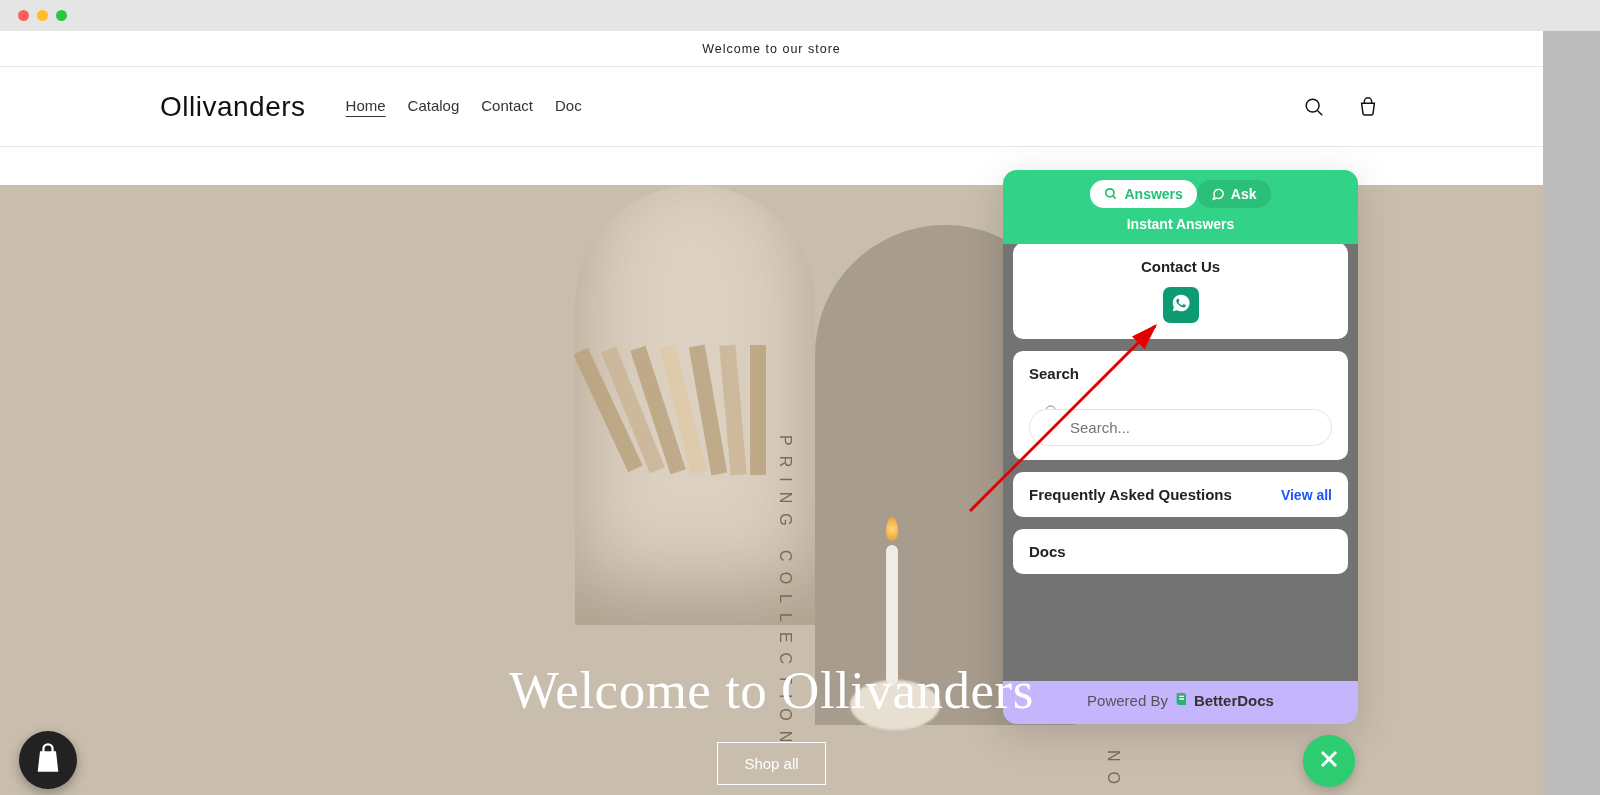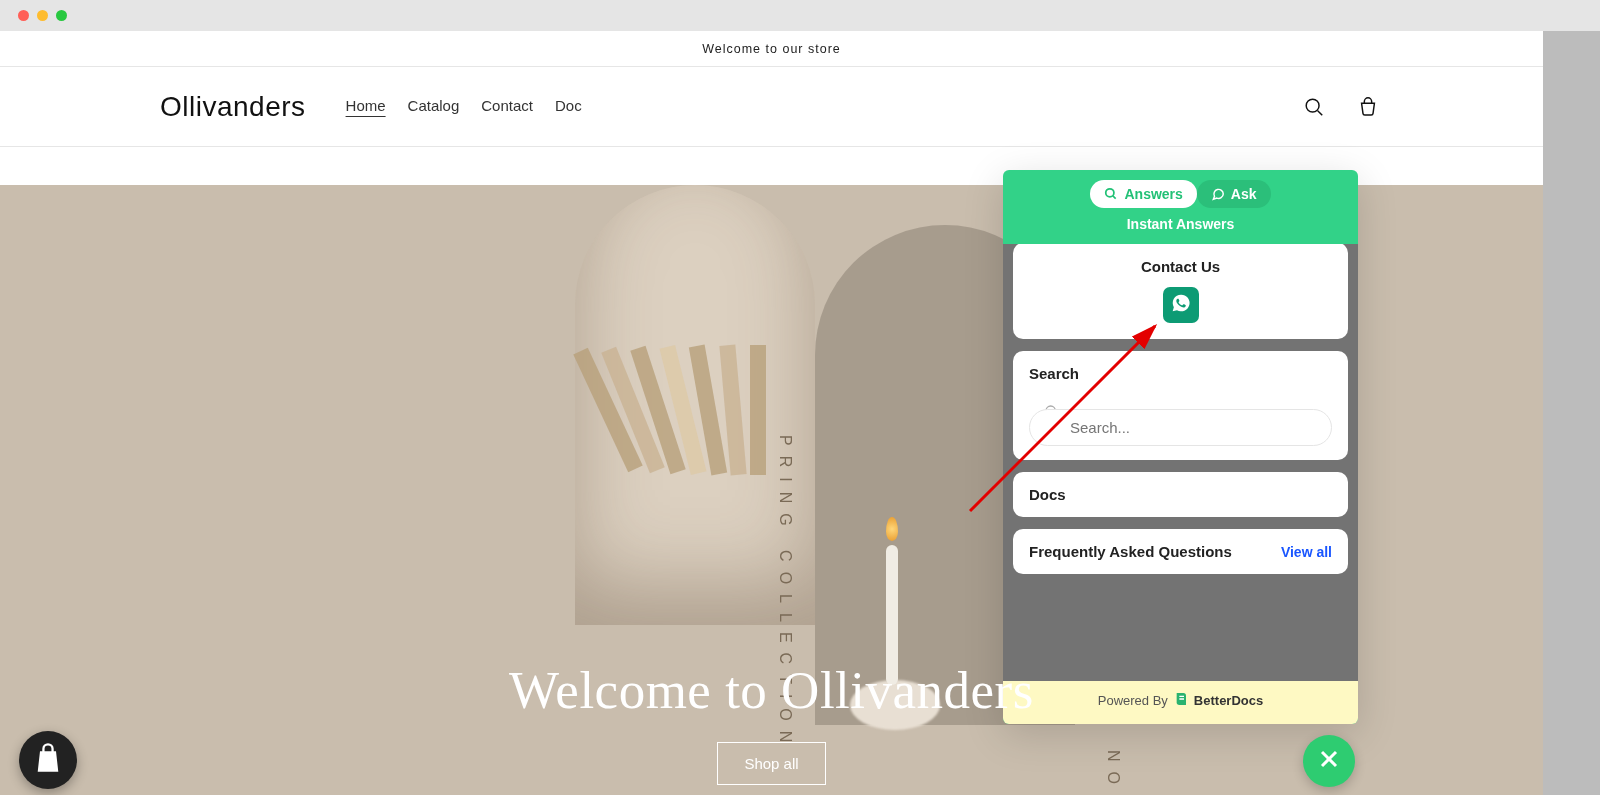--- a/index.html
+++ b/index.html
@@ -37,38 +37,38 @@
 .books { position:absolute; left:590px; top:160px; width:210px; height:250px; }
 .book { position:absolute; width:16px; height:130px; background:#b8a07b; transform:rotate(-15deg); opacity:.8; }
 .arch { position:absolute; left:815px; top:40px; width:260px; height:500px; background:#a3988a; border-radius:130px 130px 0 0; opacity:.9; }
 .vert-label { position:absolute; left:776px; top:250px; writing-mode: vertical-rl; letter-spacing: 10px; color:#7a6a56; font-size:16px; font-weight:500; }
 .vert-label2 { position:absolute; left:1104px; top:565px; writing-mode: vertical-rl; letter-spacing: 10px; color:#7a6a56; font-size:16px; font-weight:500; }
 .candle { position:absolute; left:886px; top:360px; width:12px; height:140px; background:#f0ece4; border-radius:6px; }
 .candle::before { content:""; position:absolute; top:-28px; left:0; width:12px; height:24px; background:radial-gradient(circle,#ffd77a,#e89b2d); border-radius:50% 50% 50% 50%/60% 60% 40% 40%; }
 .holder { position:absolute; left:850px; top:495px; width:90px; height:50px; background:#e8dfd3; border-radius:50%; filter:blur(1px); }
 
 
-.help { position: absolute; top: 139px; left: 1003px; width: 355px; height: 554px; background: #32d288; border-radius: 6px; overflow: hidden; display: flex; flex-direction: column; box-shadow: 0 10px 40px rgba(0,0,0,.15); }
+.help { position: absolute; top: 139px; left: 1003px; width: 355px; height: 554px; background: #32d288; border-radius: 14px; overflow: hidden; display: flex; flex-direction: column; box-shadow: 0 10px 40px rgba(0,0,0,.15); }
 .help-tabs { display:flex; justify-content:center; padding:10px 0 8px; gap:0; }
 .tab { display:inline-flex; align-items:center; gap:6px; padding:6px 14px; border-radius:18px; font-size:14px; font-weight:600; }
 .tab.ans { background:#fff; color:#22c176; }
 .tab.ask { background:#2bbf7a; color:#fff; }
 .help-subtitle { text-align:center; color:#fff; font-weight:600; font-size:14px; padding-bottom:12px; }
 .help-body { flex:1; background:#737373; padding:0 10px 10px; overflow:auto; display:flex; flex-direction:column; gap:12px; }
 .card { background:#fff; border-radius:10px; padding:14px 16px; }
 .card-title { font-weight:700; font-size:15px; color:#222; }
 .contact-card { text-align:center; margin-top:-1px; padding-top:15px; padding-bottom:16px; }
 .wa { width:36px; height:36px; background:#0d9b74; border-radius:7px; display:inline-flex; align-items:center; justify-content:center; margin-top:12px; }
 .wa svg { width:20px; height:20px; fill:#fff; }
 .search-input { width:100%; margin-top:27px; border:1px solid #e5e5e5; border-radius:22px; padding:9px 16px 9px 40px; font-size:15px; color:#888; background:#fff; position:relative; }
 .search-wrap { position:relative; }
 .search-wrap svg { position:absolute; left:15px; top:22px; width:16px; height:16px; stroke:#aaa; fill:none; stroke-width:2; }
 .faq-row { display:flex; justify-content:space-between; align-items:center; }
 .viewall { color:#1a56ff; font-weight:600; font-size:14px; }
-.help-footer { background:#fef9c3; text-align:center; padding:10px 0 14px; font-size:13px; color:#555; display:flex; justify-content:center; align-items:center; gap:6px; }
+.help-footer { background:#c4b5fd; text-align:center; padding:10px 0 14px; font-size:15px; color:#555; display:flex; justify-content:center; align-items:center; gap:6px; }
 .bd-logo { display:inline-flex; align-items:center; gap:4px; font-weight:700; color:#333; }
 .bd-logo svg { width:16px; height:16px; }
 
 .close-fab { position:absolute; left:1303px; top:704px; width:52px; height:52px; border-radius:50%; background:#2ecc71; display:flex; align-items:center; justify-content:center; box-shadow:0 4px 12px rgba(0,0,0,.2); }
 .close-fab svg { width:24px; height:24px; stroke:#fff; stroke-width:3; }
 
 .shopify-fab { position:absolute; left:19px; top:700px; width:58px; height:58px; border-radius:50%; background:#222; display:flex; align-items:center; justify-content:center; box-shadow:0 4px 12px rgba(0,0,0,.3); }
 .shopify-fab svg { width:30px; height:32px; fill:#fff; }
 
 
@@ -173,28 +173,28 @@
         <div class="search-wrap">
           <svg viewBox="0 0 24 24">
               <circle cx="10" cy="10" r="7"></circle>
               <line x1="20" y1="20" x2="15" y2="15"></line>
             </svg>
           <input class="search-input" placeholder="Search..." style="">
         </div>
       </div>
 
       <div class="card">
-        <div class="card-title">Docs</div>
-      </div>
-
-      <div class="card">
         <div class="faq-row">
           <div class="card-title">Frequently Asked Questions</div>
           <span class="viewall">View all</span>
         </div>
+      </div>
+
+      <div class="card">
+        <div class="card-title">Docs</div>
       </div>
     </div>
 
     <div class="help-footer">
       <span>Powered By</span>
       <span class="bd-logo">
         <span>
           <svg viewBox="0 0 24 24" fill="#29b36f">
               <path d="M4 3h10a4 4 0 0 1 4 4v14H8a4 4 0 0 1-4-4V3z"></path>
               <path fill="#fff" d="M8 7h7v2H8zm0 4h7v2H8z"></path>

